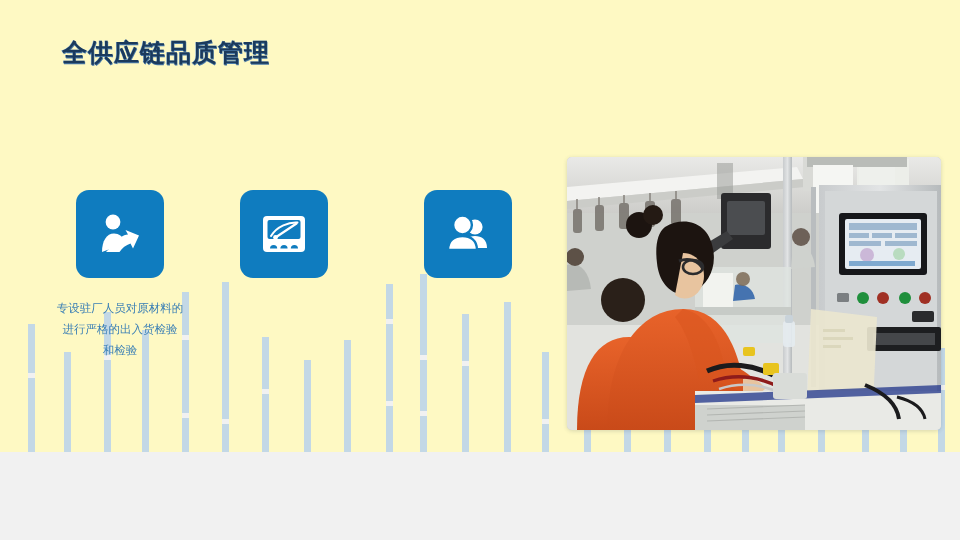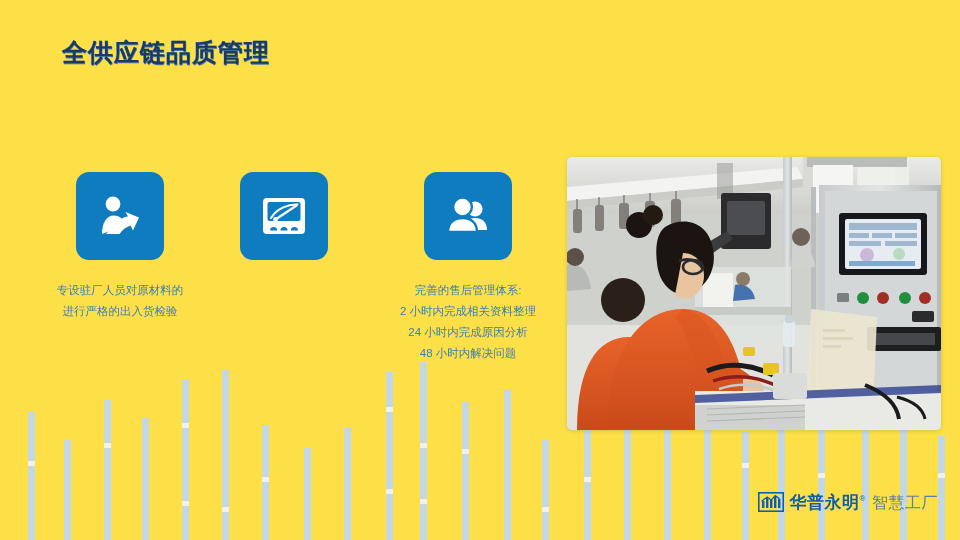--- a/index.html
+++ b/index.html
@@ -5,22 +5,22 @@
 <style>
   html,body{margin:0;padding:0;}
   body{
     width:960px;height:540px;overflow:hidden;
     background:#f1f1f1;
     font-family:"Liberation Sans","DejaVu Sans",sans-serif;
     position:relative;
   }
   #slide{
     position:absolute;inset:0;
-    width:960px;height:540px;
-    background:#fde047;
+    width:960px;height:452px;
+    background:#fef9c3;
     overflow:hidden;
   }
 
   
   #bar-pattern{
     position:absolute;left:0;bottom:0;width:960px;height:180px;
     pointer-events:none;
   }
   .dbar{
     position:absolute;bottom:0;width:7px;
@@ -33,21 +33,21 @@
     position:absolute;left:62px;top:36px;
     font-size:25px;font-weight:bold;
     letter-spacing:1px;
     color:#1b3a5c;
     text-shadow:0.6px 0.6px 0 #4a7aa8, -0.4px -0.4px 0 #9dc3e0;
     white-space:nowrap;
   }
 
   
   .feature{
-    position:absolute;top:172px;
+    position:absolute;top:190px;
     text-align:center;
   }
   .feature-icon{
     width:88px;height:88px;
     border-radius:13px;
     background:#0f7cbf;
     margin:0 auto;
     display:flex;align-items:center;justify-content:center;
   }
   .feature-text{
@@ -149,20 +149,21 @@
     <div class="feature-icon">
       <svg width="52" height="52" viewBox="0 0 52 52" aria-hidden="true">
         <circle cx="19" cy="14" r="7.4" fill="#ffffff"></circle>
         <path d="M8 44 C8 33 12.5 25.5 20 25.5 C25 25.5 28.5 28.5 30.5 33 L24 38 Z" fill="#ffffff"></path>
         <path d="M19.5 36 C24 30 29 27 34 26.5 L31.5 22 L45 27.5 L39 40.5 L36.5 35.5 C32 37 28 40 25.5 44 L12 44 Z" fill="#ffffff"></path>
       </svg>
     </div>
     <div class="feature-text">
       <span class="ln">专设驻厂人员对原材料的</span>
       <span class="ln">进行严格的出入货检验</span>
+      <span class="ln">和检验</span>
     </div>
   </div>
 
   <div class="feature" id="feature-1">
     <div class="feature-icon">
       <svg width="52" height="52" viewBox="0 0 52 52" aria-hidden="true">
         <rect x="5" y="8" width="42" height="36" rx="4" fill="#ffffff"></rect>
         <rect x="9.5" y="12" width="33" height="19" rx="2" fill="#0f7cbf"></rect>
         <path d="M13 28 C19 18 31 14 39.5 14.5" stroke="#ffffff" stroke-width="2" fill="none" stroke-linecap="round"></path>
         <path d="M17.5 29.5 L38.5 15.5" stroke="#ffffff" stroke-width="2.2" stroke-linecap="round"></path>
@@ -175,26 +176,20 @@
   </div>
 
   <div class="feature" id="feature-2">
     <div class="feature-icon">
       <svg width="52" height="52" viewBox="0 0 52 52" aria-hidden="true">
         <circle cx="33" cy="19" r="7.6" fill="#ffffff"></circle>
         <path d="M21 40 C21 31.5 26.5 28 33 28 C39.5 28 45 31.5 45 40 Z" fill="#ffffff"></path>
         <circle cx="20.5" cy="17" r="9.4" fill="#ffffff" stroke="#0f7cbf" stroke-width="2.4"></circle>
         <path d="M6 42 C6 32.5 12.5 28 20.5 28 C28.5 28 35 32.5 35 42 Z" fill="#ffffff" stroke="#0f7cbf" stroke-width="2.4"></path>
       </svg>
-    </div>
-    <div class="feature-text">
-      <span class="ln">完善的售后管理体系:</span>
-      <span class="ln">2 小时内完成相关资料整理</span>
-      <span class="ln">24 小时内完成原因分析</span>
-      <span class="ln">48 小时内解决问题</span>
     </div>
   </div>
 
   <div id="photo">
     <svg viewBox="0 0 374 273" aria-hidden="true">
       <defs>
         <linearGradient id="ceil" x1="0" y1="0" x2="0" y2="1">
           <stop offset="0" stop-color="#e9e9e7"></stop>
             <stop offset="1" stop-color="#c9c9c6"></stop>
         </linearGradient>
@@ -327,29 +322,14 @@
       <rect x="176" y="190" width="12" height="9" rx="2" fill="#e8c41f"></rect>
       <rect x="206" y="216" width="34" height="26" rx="3" fill="#d9dcd8"></rect>
       <path d="M298 228 C318 236 330 248 332 262" stroke="#1b1b1d" stroke-width="4" fill="none"></path>
       <path d="M330 240 C346 244 356 252 358 262" stroke="#1b1b1d" stroke-width="3" fill="none"></path>
 
       <rect x="216" y="164" width="12" height="26" rx="3" fill="#e4ebf0" opacity=".9"></rect>
       <rect x="218" y="158" width="8" height="8" rx="2" fill="#c9d3da"></rect>
     </svg>
   </div>
 
-  <div id="logo">
-    <svg id="logo-mark" width="26" height="20" viewBox="0 0 26 20" aria-hidden="true">
-      <rect x="0.8" y="0.8" width="24.4" height="18.4" fill="none" stroke="#0f5fa8" stroke-width="1.6"></rect>
-      <g fill="#0f5fa8">
-        <rect x="4" y="9" width="2.4" height="7"></rect>
-        <rect x="8" y="6" width="2.4" height="10"></rect>
-        <rect x="12" y="8" width="2.4" height="8"></rect>
-        <rect x="16" y="4" width="2.4" height="12"></rect>
-        <rect x="20" y="7" width="2.4" height="9"></rect>
-      </g>
-      <path d="M3.6 9.2 L9.2 5 L13.2 8.2 L17.2 3.6 L21.6 6.8" stroke="#0f5fa8" stroke-width="1.3" fill="none"></path>
-    </svg>
-    <span class="logo-main"><span>华普永明</span><span class="logo-sup">®</span></span>
-    <span class="logo-sub">智慧工厂</span>
-  </div>
 
 </div>
 
 </body></html>

